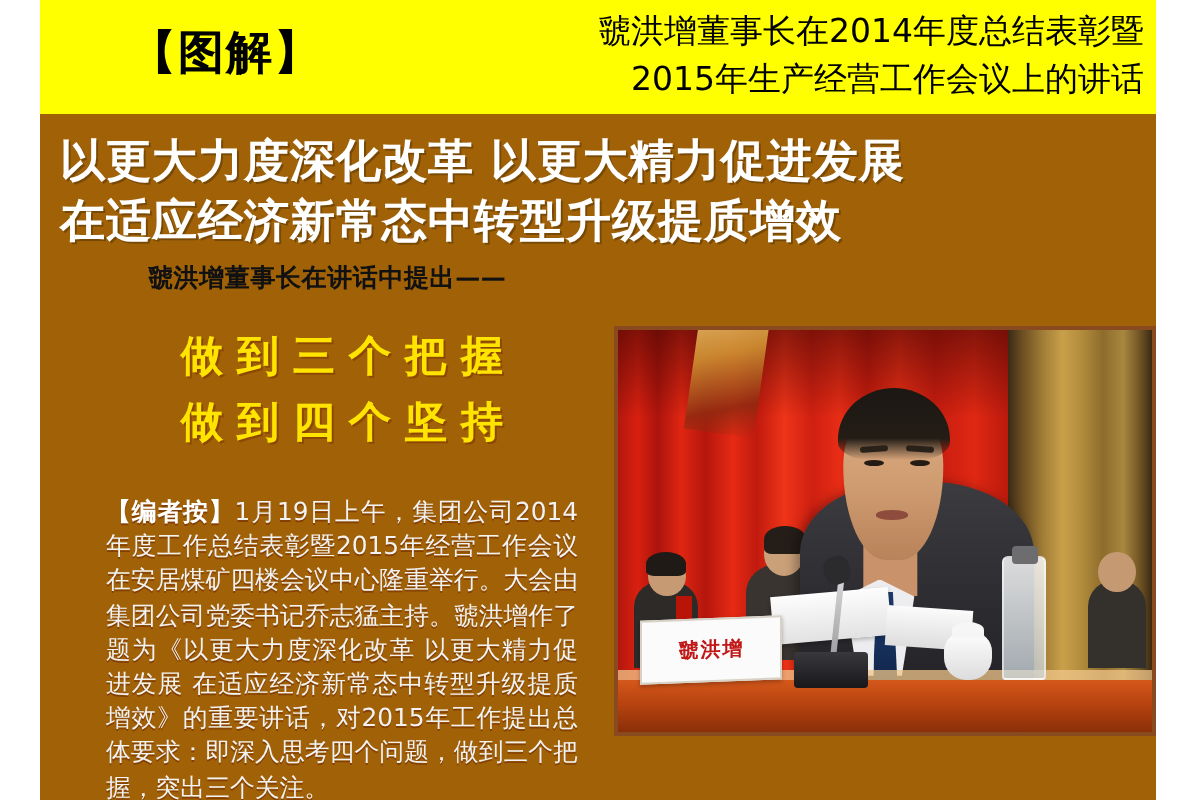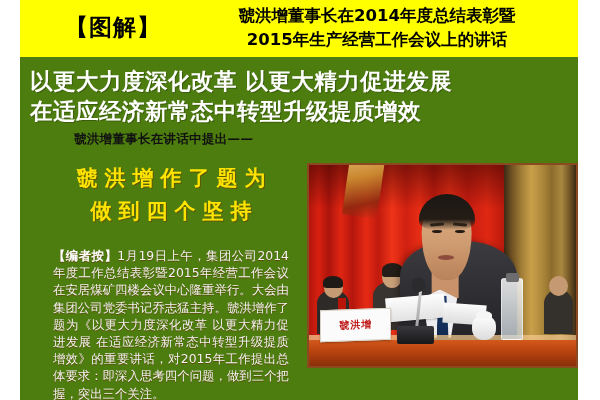--- a/index.html
+++ b/index.html
@@ -13,21 +13,21 @@
     overflow: hidden;
     font-family: "DejaVu Sans", "Liberation Sans", sans-serif;
   }
 
   #poster {
     position: absolute;
     left: 20px;
     top: 0;
     width: 558px;
     height: 400px;
-    background: #4d7c0f;
+    background: #a16207;
     overflow: hidden;
   }
 
   
   .header-band {
     position: absolute;
     left: 0;
     top: 0;
     width: 558px;
     height: 57px;
@@ -45,23 +45,23 @@
     font-weight: bold;
     color: #000000;
     letter-spacing: 1px;
     line-height: 38px;
   }
   .header-title {
     position: absolute;
     left: 162px;
     top: 4px;
     width: 390px;
-    text-align: center;
+    text-align: right;
     font-size: 16.5px;
-    font-weight: bold;
+    font-weight: normal;
     color: #000000;
     line-height: 24px;
     letter-spacing: 0px;
   }
   .header-title .t-line { display: block; white-space: nowrap; }
 
   
   .headline {
     position: absolute;
     left: 10px;
@@ -500,21 +500,21 @@
   </div>
 
   <div class="headline">
     <span class="h-line">以更大力度深化改革 以更大精力促进发展</span>
     <span class="h-line">在适应经济新常态中转型升级提质增效</span>
   </div>
 
   <div class="leadin">虢洪增董事长在讲话中提出——</div>
 
   <div class="slogans">
-    <span class="slogan">虢洪增作了题为</span>
+    <span class="slogan">做到三个把握</span>
     <span class="slogan">做到四个坚持</span>
   </div>
 
   <div class="body-copy"><span class="editor-mark">【编者按】</span><span>1月19日上午，集团公司2014年度工作总结表彰暨2015年经营工作会议在安居煤矿四楼会议中心隆重举行。大会由集团公司党委书记乔志猛主持。虢洪增作了题为《以更大力度深化改革 以更大精力促进发展 在适应经济新常态中转型升级提质增效》的重要讲话，对2015年工作提出总体要求：即深入思考四个问题，做到三个把握，突出三个关注。</span></div>
 
   <div class="photo-frame">
     <div class="photo-inner">
       <div class="drape"></div>
       <div class="drape-top"></div>
       <div class="drape-fold"></div>

